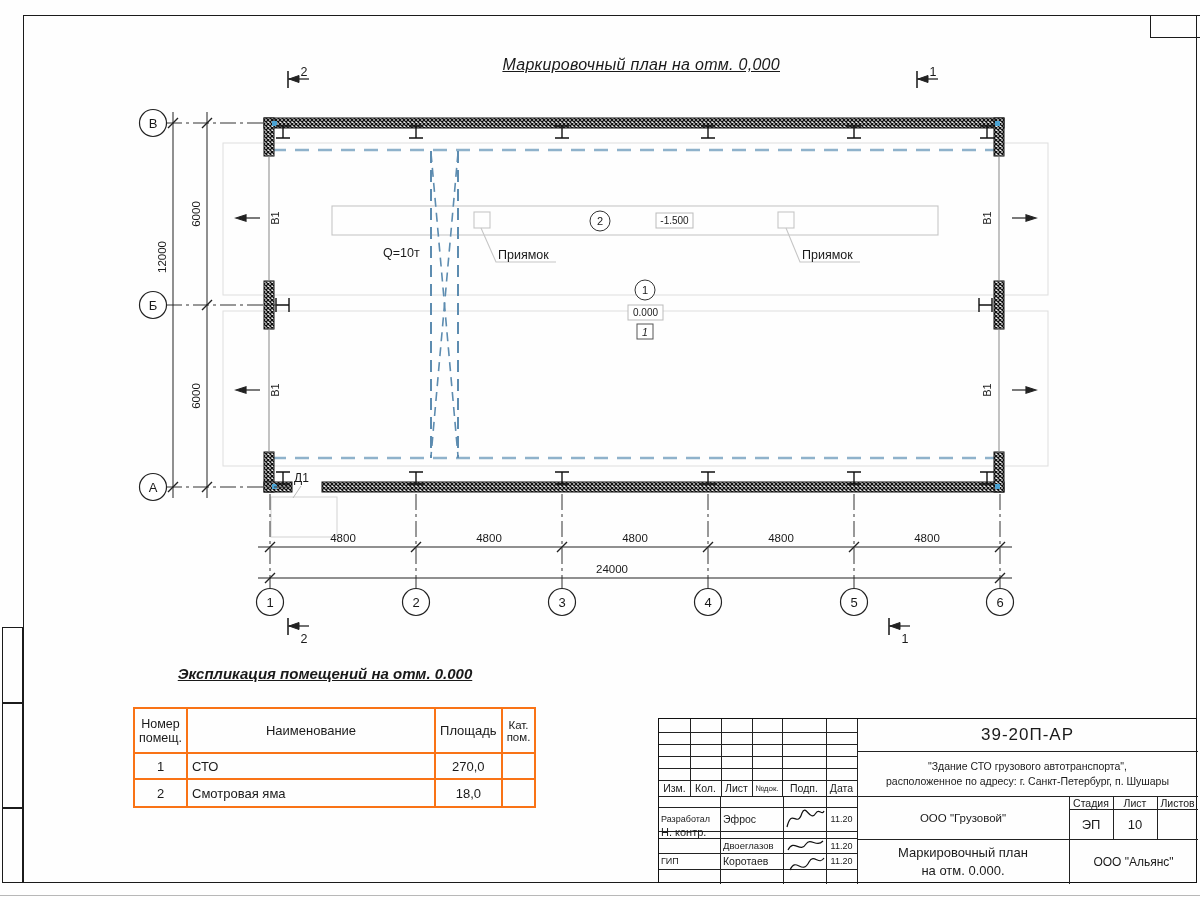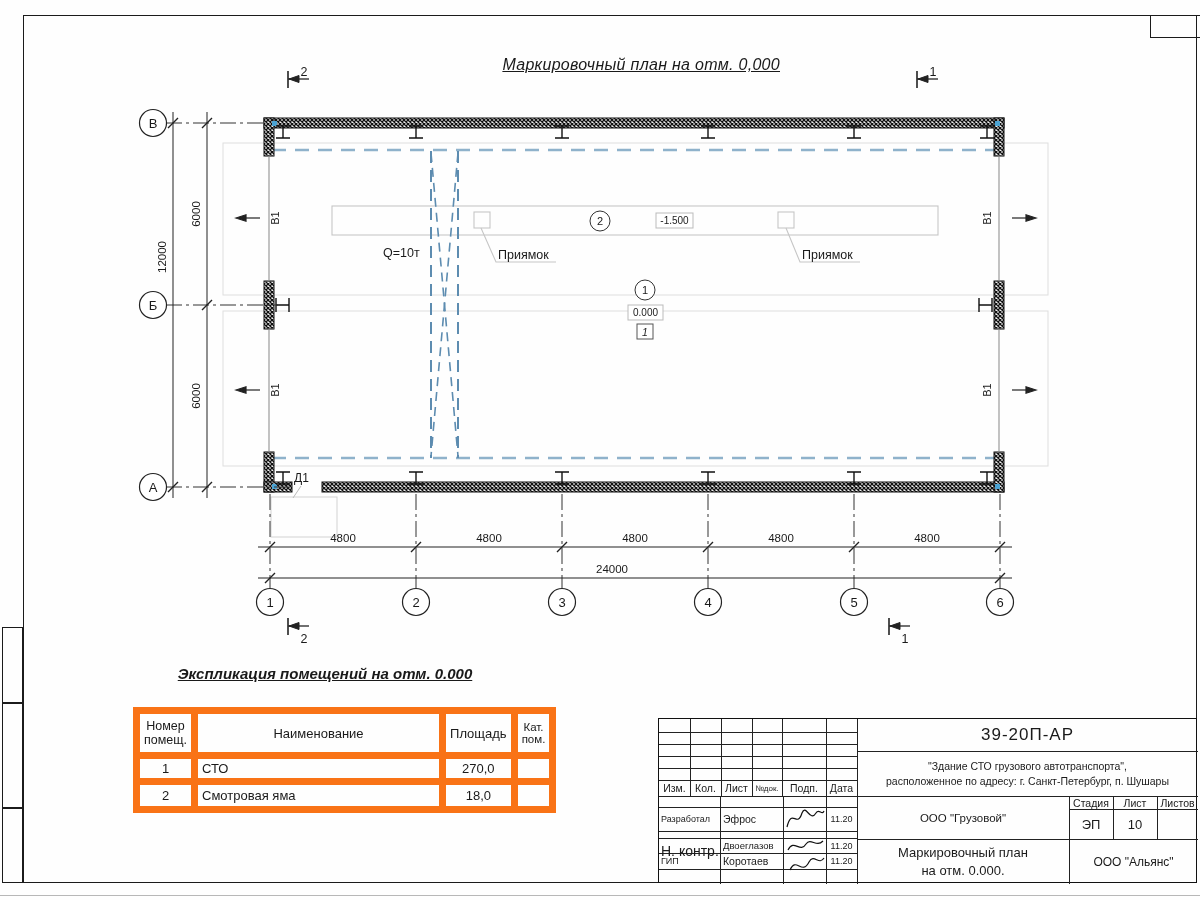--- a/index.html
+++ b/index.html
@@ -13,21 +13,21 @@
   #corner-box{left:1150px;top:15px;width:50px;height:23px;border:1.6px solid #1b1b1b;border-right:none;}
   #paper-edge-bottom{left:0;top:895px;width:1200px;height:1px;background:#b7b7b7;}
   .side-cell{left:2px;width:21px;border:1.2px solid #1b1b1b;}
   
   #plan-title{left:430px;top:56px;width:350px;text-align:right;font-style:italic;font-size:16px;
               text-decoration:underline;letter-spacing:.3px;}
   
   #expl-title{left:160px;top:665px;width:330px;text-align:center;font-style:italic;font-size:15px;
               font-weight:bold;text-decoration:underline;}
   #expl{left:133px;top:707px;border-collapse:collapse;table-layout:fixed;}
-  #expl td{border:7px solid #f97316;font-size:13px;padding:0 4px;overflow:hidden;}
+  #expl td{border:2px solid #f97316;font-size:13px;padding:0 4px;overflow:hidden;}
   #expl{border:2px solid #222;}
   
   #tblock{left:658px;top:718px;width:539px;height:165px;border:1.7px solid #111;font-size:10.5px;}
   .tb-line{position:absolute;background:#222;}
   .tb-cell{position:absolute;box-sizing:border-box;display:flex;align-items:center;}
   .tb-ctr{justify-content:center;text-align:center;}
 </style>
 </head>
 <body>
 
@@ -322,21 +322,21 @@
     <div class="tb-cell tb-ctr" style="left:0;top:61px;width:31px;height:16px">Изм.</div>
     <div class="tb-cell tb-ctr" style="left:31px;top:61px;width:31px;height:16px">Кол.</div>
     <div class="tb-cell tb-ctr" style="left:62px;top:61px;width:31px;height:16px">Лист</div>
     <div class="tb-cell tb-ctr" style="left:93px;top:61px;width:30px;height:16px;font-size:8px">№док.</div>
     <div class="tb-cell tb-ctr" style="left:123px;top:61px;width:44px;height:16px">Подп.</div>
     <div class="tb-cell tb-ctr" style="left:167px;top:61px;width:31px;height:16px">Дата</div>
 
     <div class="tb-cell" style="left:2px;top:88px;width:59px;height:24px;font-size:9px">Разработал</div>
     <div class="tb-cell" style="left:64px;top:88px;width:60px;height:24px;font-size:10.5px">Эфрос</div>
     <div class="tb-cell tb-ctr" style="left:167px;top:88px;width:31px;height:24px;font-size:9px">11.20</div>
-    <div class="tb-cell" style="left:2px;top:124px;width:59px;height:15px;font-size:14px">Н. контр.</div>
+    <div class="tb-cell" style="left:2px;top:105px;width:59px;height:15px;font-size:11px">Н. контр.</div>
     <div class="tb-cell" style="left:64px;top:119px;width:60px;height:15px;font-size:9.5px">Двоеглазов</div>
     <div class="tb-cell tb-ctr" style="left:167px;top:119px;width:31px;height:15px;font-size:9px">11.20</div>
     <div class="tb-cell" style="left:2px;top:134px;width:59px;height:16px;font-size:9px">ГИП</div>
     <div class="tb-cell" style="left:64px;top:134px;width:60px;height:16px;font-size:10.5px">Коротаев</div>
     <div class="tb-cell tb-ctr" style="left:167px;top:134px;width:31px;height:16px;font-size:9px">11.20</div>
 
     <svg class="abs" style="left:125px;top:84px" width="42" height="32">
       <path d="M3,24 C8,4 13,26 18,10 C22,0 26,20 32,10 C35,5 38,13 40,8" fill="none" stroke="#111" stroke-width="1.2"></path>
     </svg>
     <svg class="abs" style="left:125px;top:117px" width="42" height="46">

